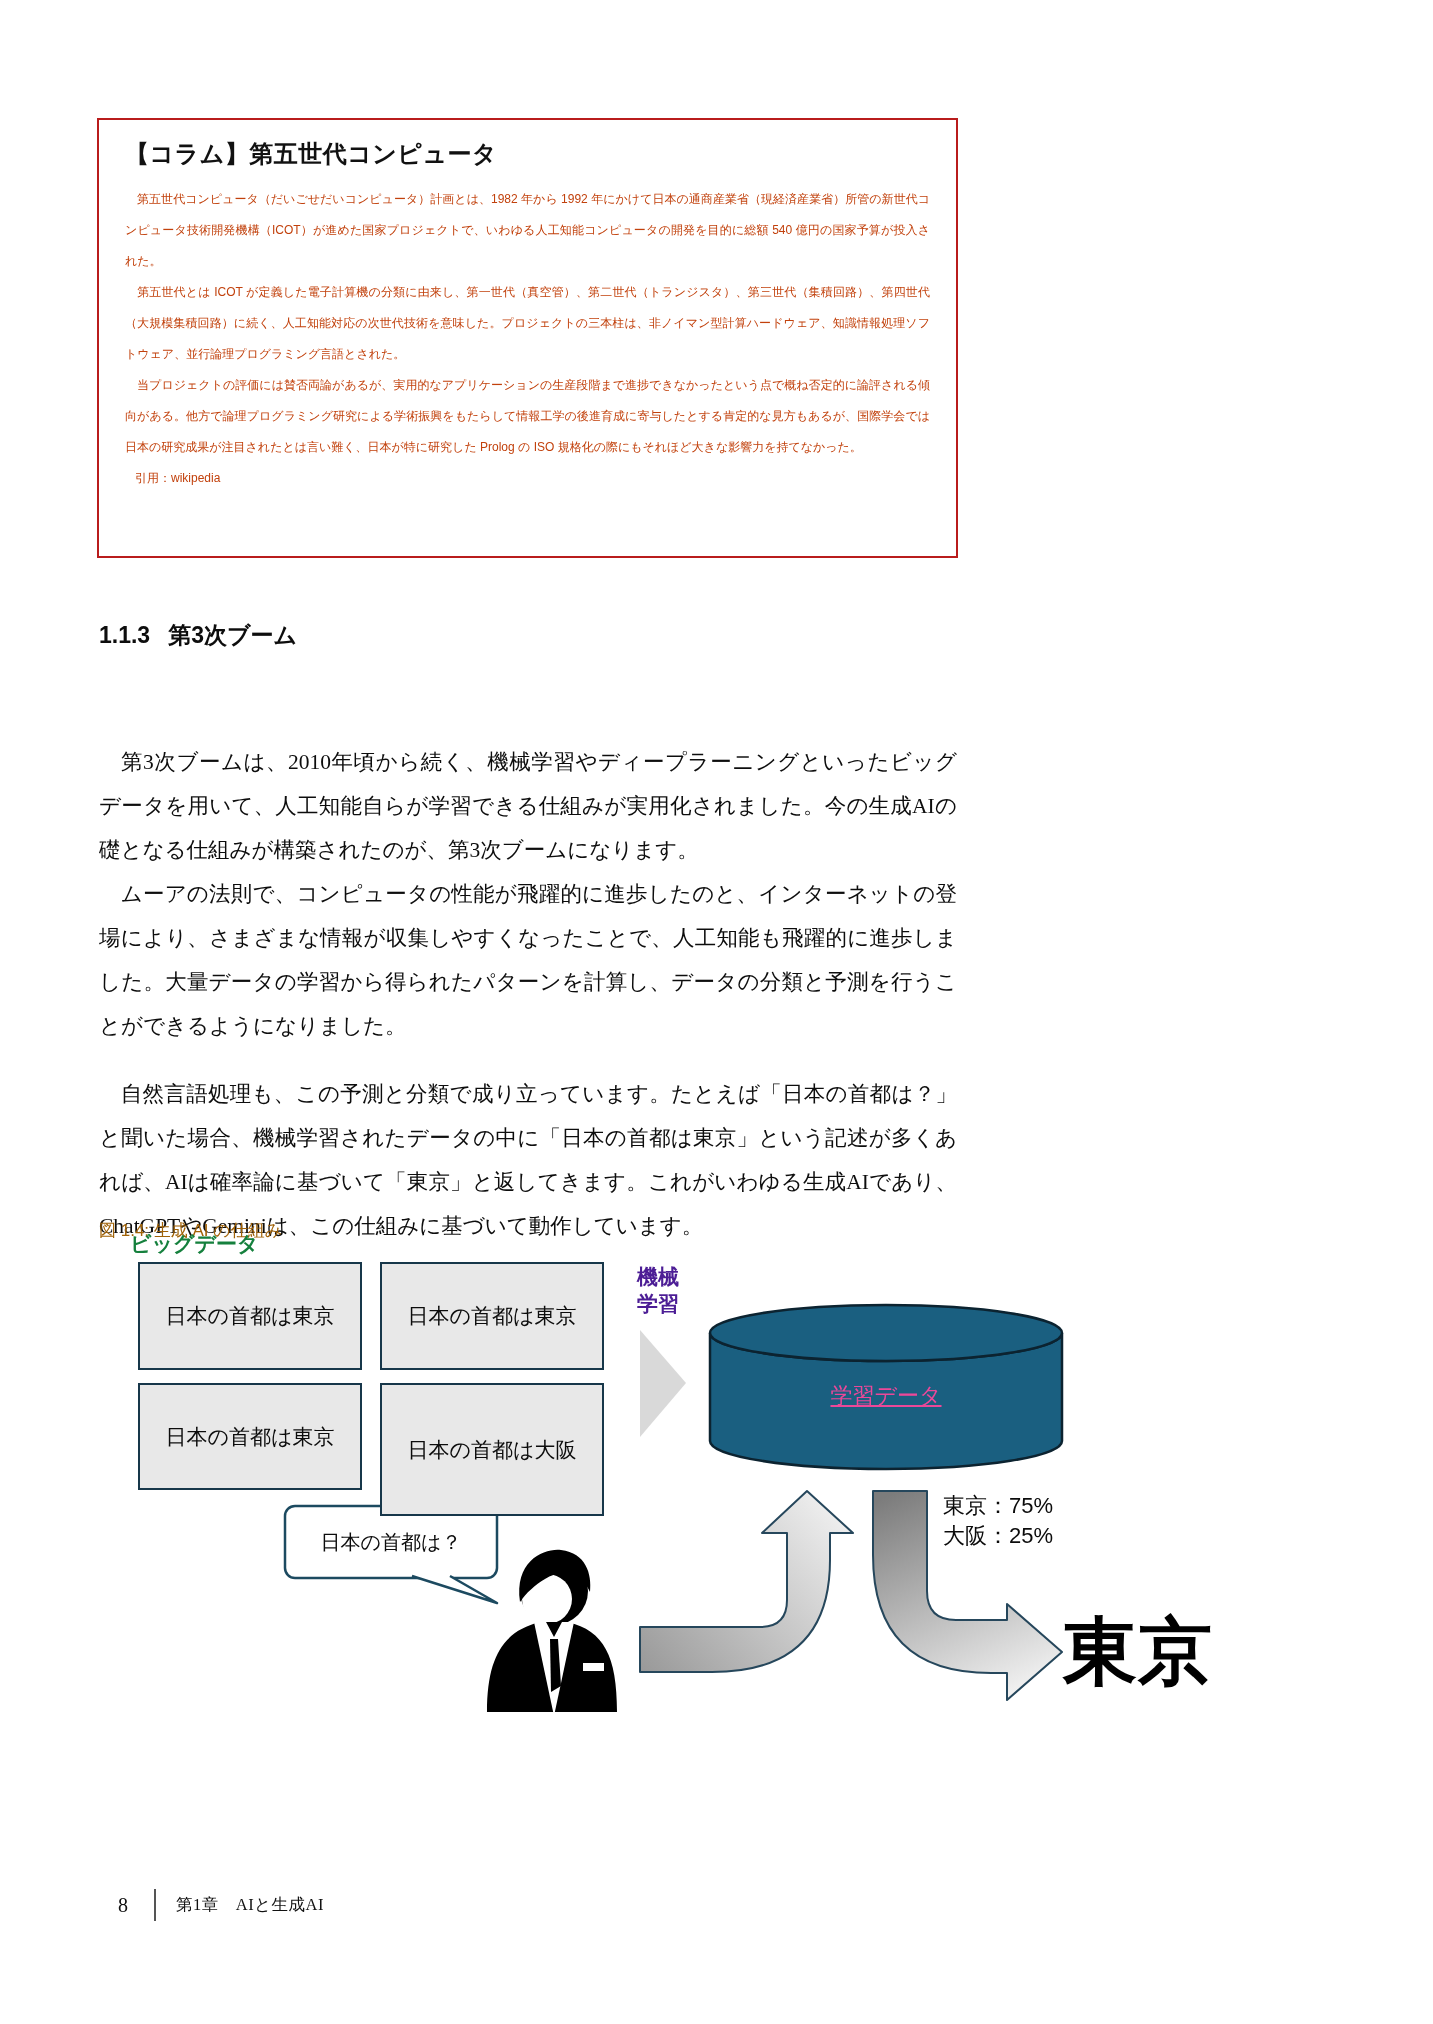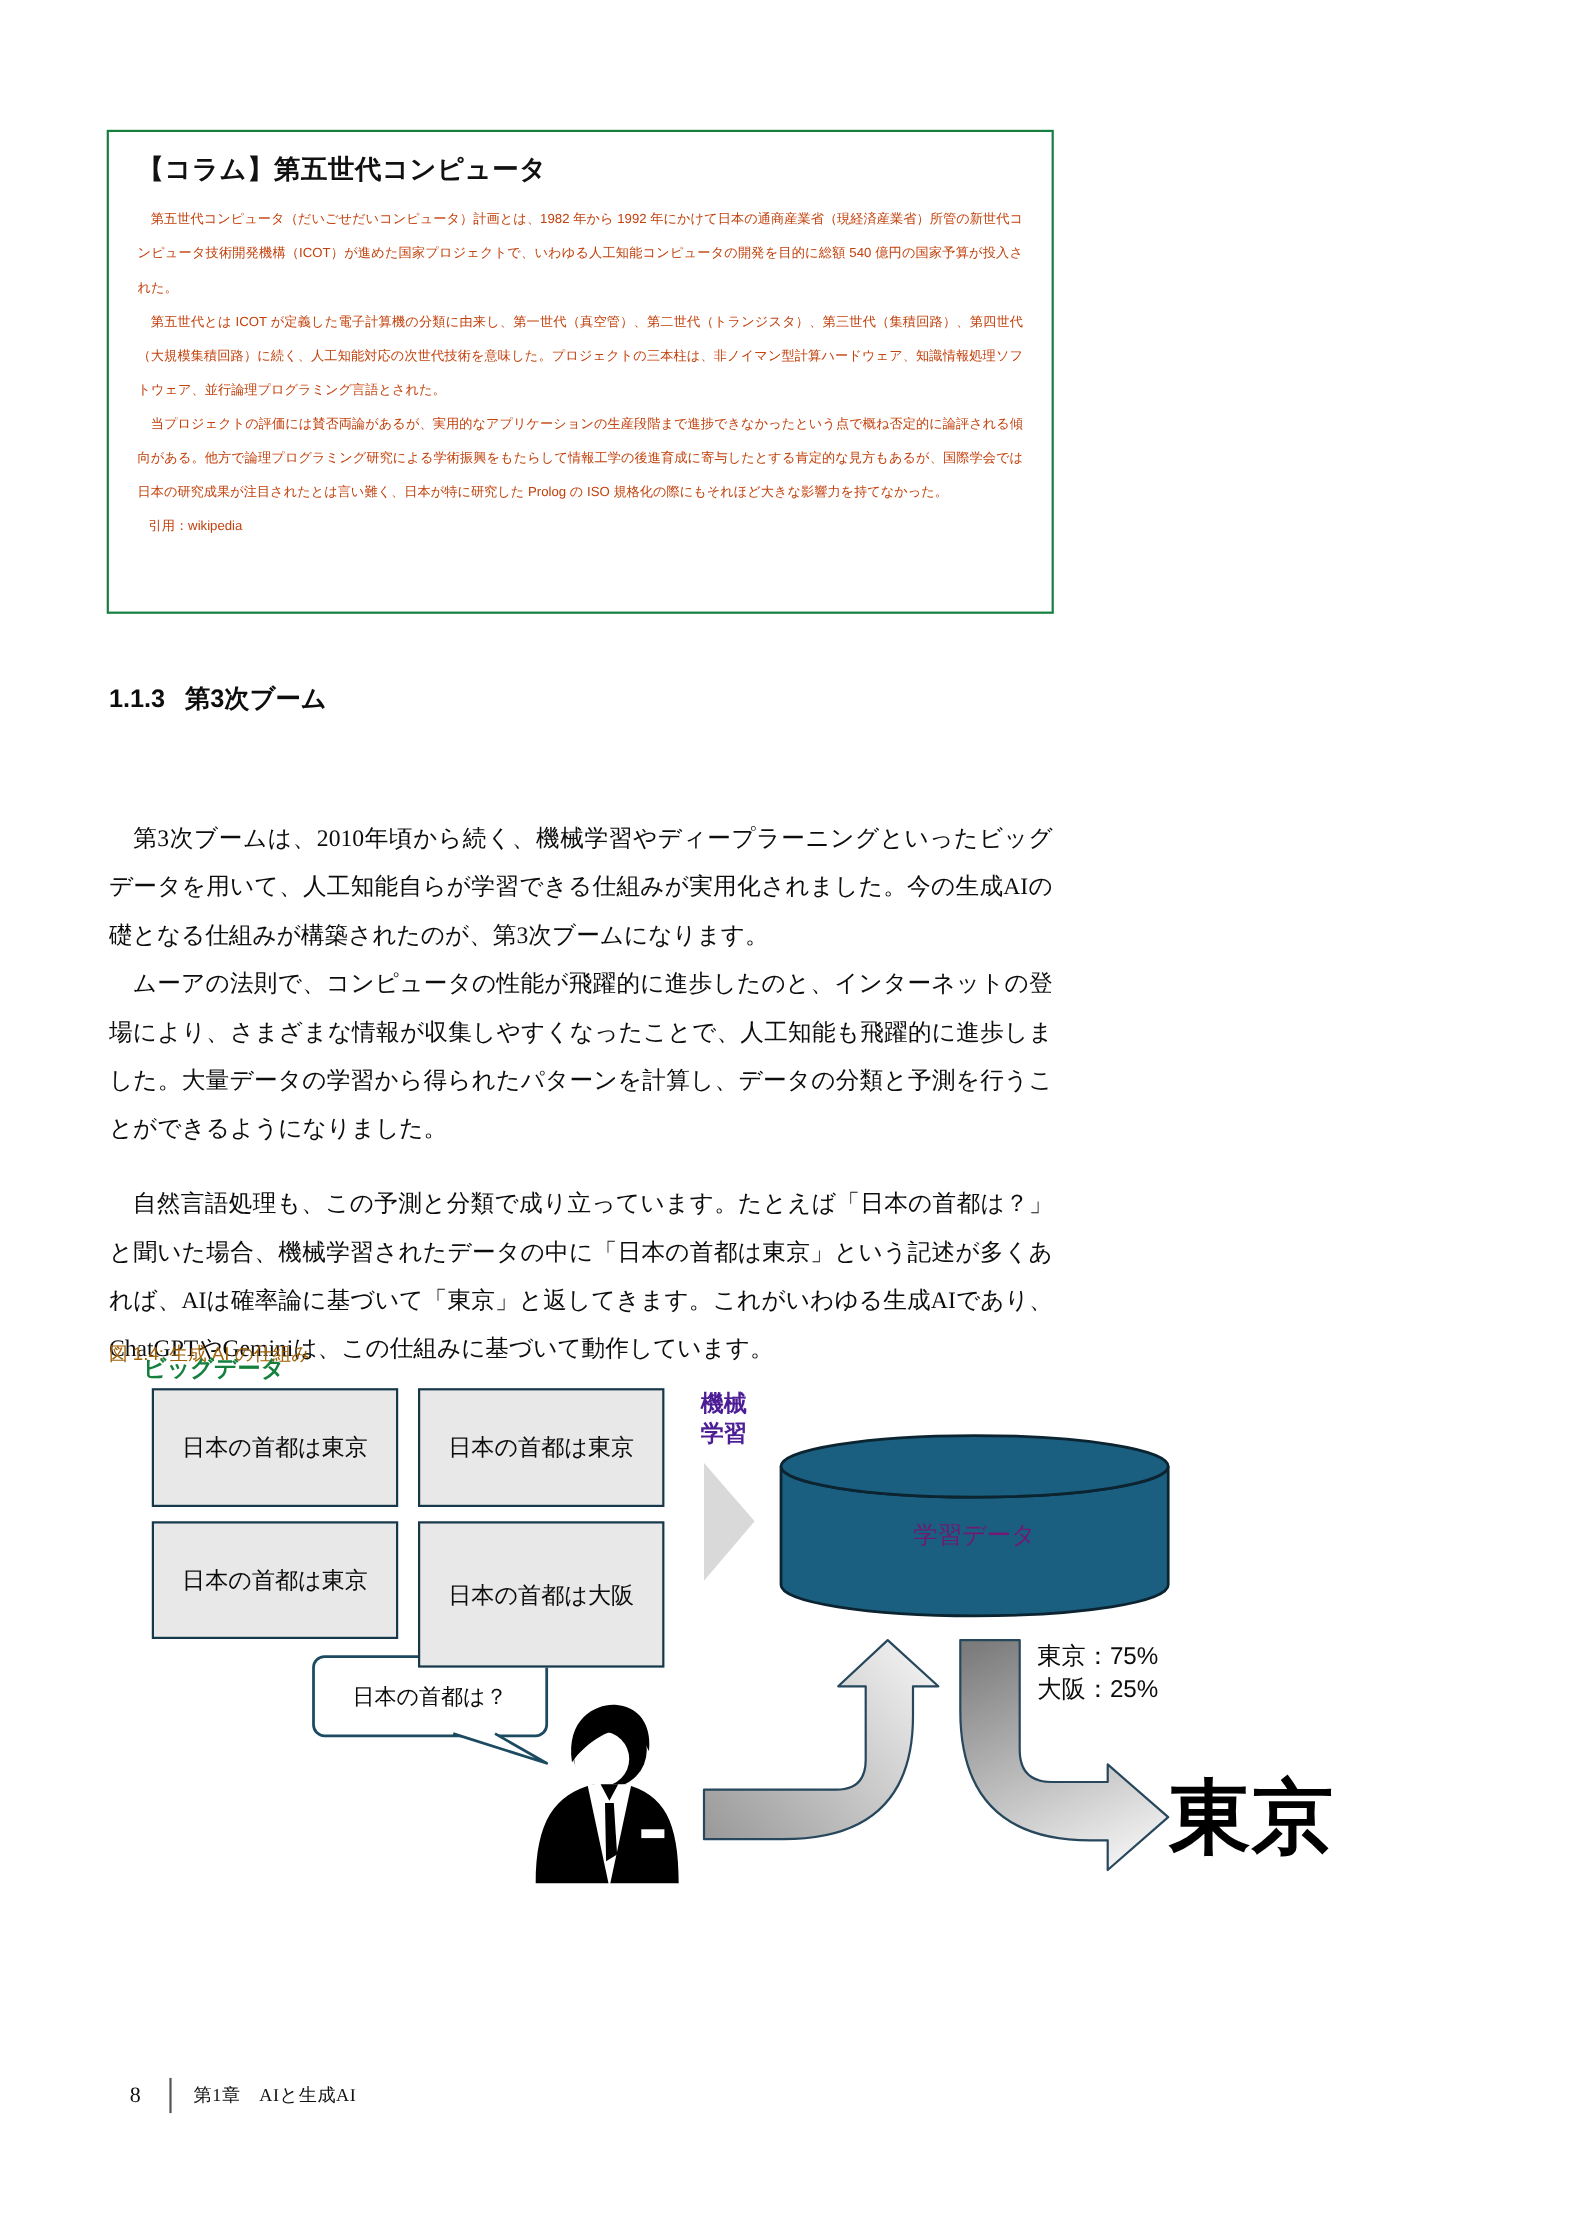--- a/index.html
+++ b/index.html
@@ -6,21 +6,21 @@
   .page{
     position:relative;width:1433px;height:2024px;margin:0 auto;
     background:#ffffff;overflow:hidden;
     font-family:"Liberation Sans","DejaVu Sans",sans-serif;color:#111;
   }
   .serif{font-family:"Liberation Serif","DejaVu Serif",serif;}
 
   
   .callout{
     position:absolute;left:97px;top:118px;width:861px;height:440px;
-    border:2px solid #15803d;box-sizing:border-box;padding:18px 26px 0 26px;
+    border:2px solid #b91c1c;box-sizing:border-box;padding:18px 26px 0 26px;
     background:#fff;
   }
   .callout-title{font-size:24px;font-weight:bold;letter-spacing:.5px;margin:0 0 14px 0;}
   .callout p{margin:0;font-size:12px;line-height:31px;text-align:justify;color:#c2410c;}
   .callout .cite{padding-left:10px;}
 
   
   .section-heading{position:absolute;left:99px;top:620px;font-size:23px;font-weight:bold;color:#0d0d0d;}
   .section-heading .num{margin-right:18px;}
   .bodytext{position:absolute;left:99px;top:740px;width:858px;}
@@ -34,21 +34,21 @@
     position:absolute;width:224px;height:108px;box-sizing:border-box;
     background:#e8e8e8;border:2.5px solid #17374a;
     display:flex;align-items:center;justify-content:center;
     font-size:21px;color:#0c0c0c;
   }
   .box1{left:138px;top:1262px;}
   .box2{left:380px;top:1262px;}
   .box3{left:138px;top:1383px;height:107px;}
   .box4{left:380px;top:1383px;height:133px;}
   .ml-label{position:absolute;left:637px;top:1263px;font-size:21px;font-weight:bold;line-height:27px;color:#4c1d95;}
-  .db-label{position:absolute;left:710px;top:1381px;width:352px;text-align:center;font-size:22px;color:#701a75;}
+  .db-label{position:absolute;left:710px;top:1381px;width:352px;text-align:center;font-size:22px;color:#ec4899;text-decoration:underline;}
   .bubble-text{
     position:absolute;left:285px;top:1506px;width:212px;height:72px;
     display:flex;align-items:center;justify-content:center;font-size:20px;color:#0c0c0c;
   }
   .probs{position:absolute;left:943px;top:1491px;font-size:22px;line-height:30px;color:#0b0b0b;}
   .answer{position:absolute;left:1063px;top:1603px;font-size:74px;font-weight:900;letter-spacing:1px;color:#000;}
 
   .gfx{position:absolute;left:0;top:0;pointer-events:none;}
 
   

